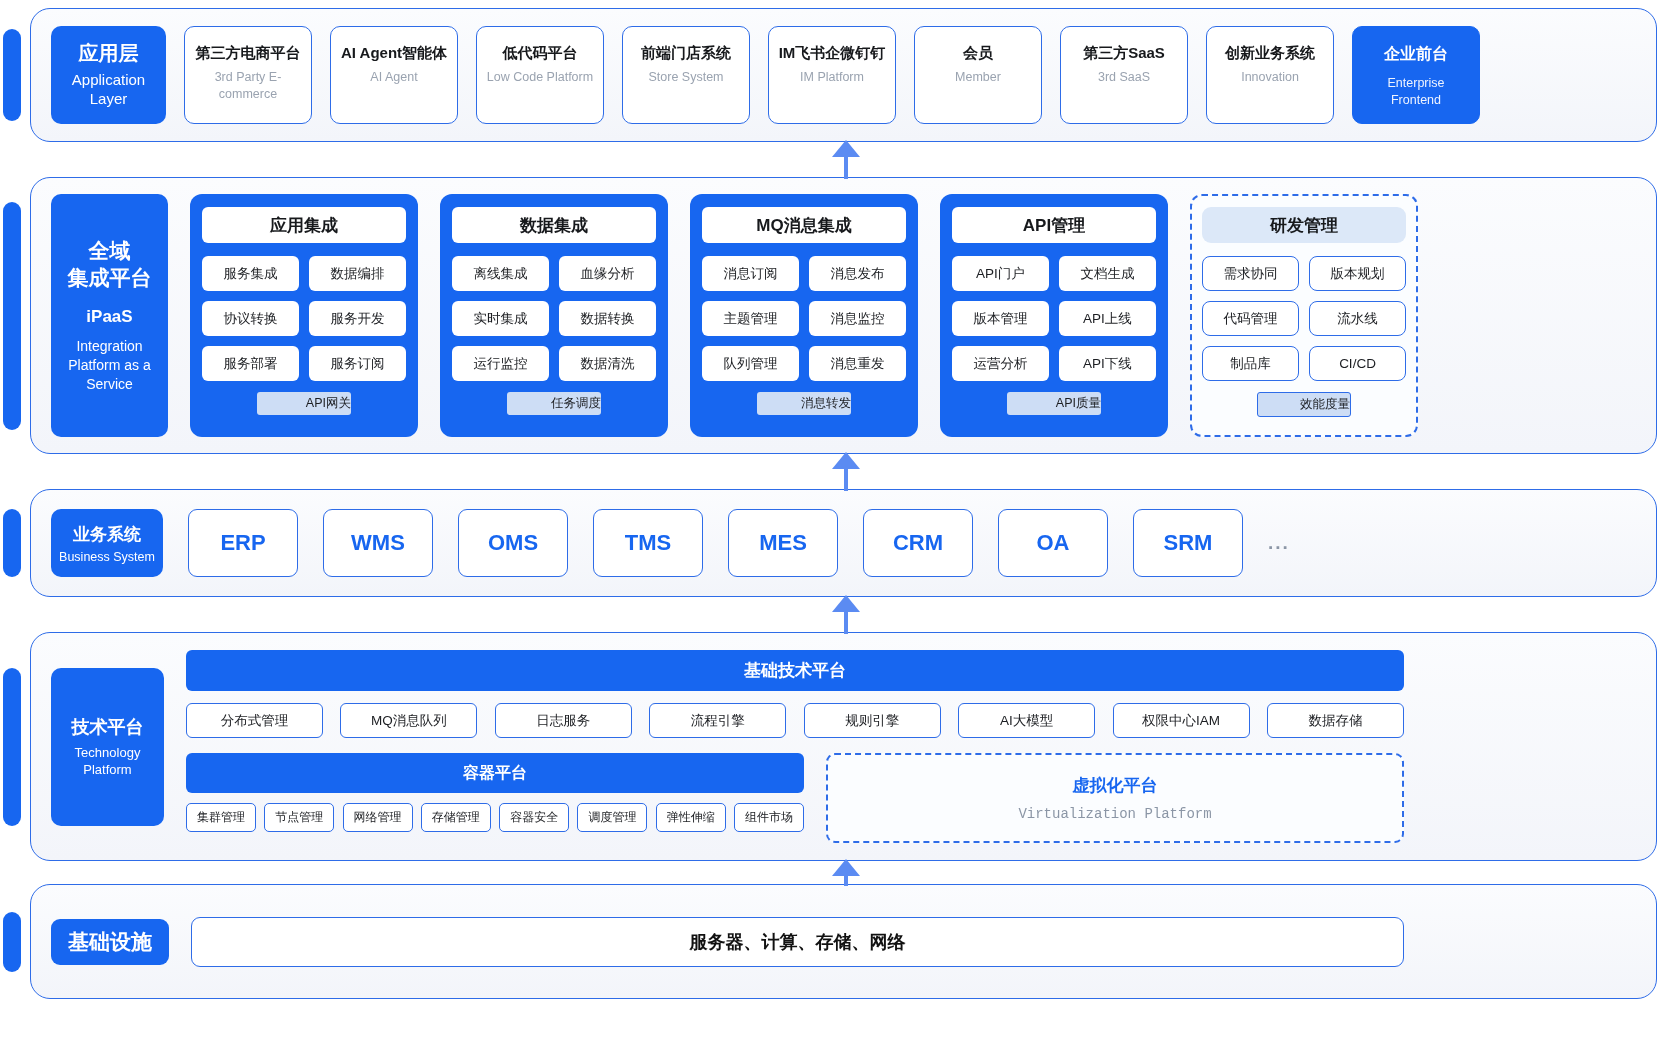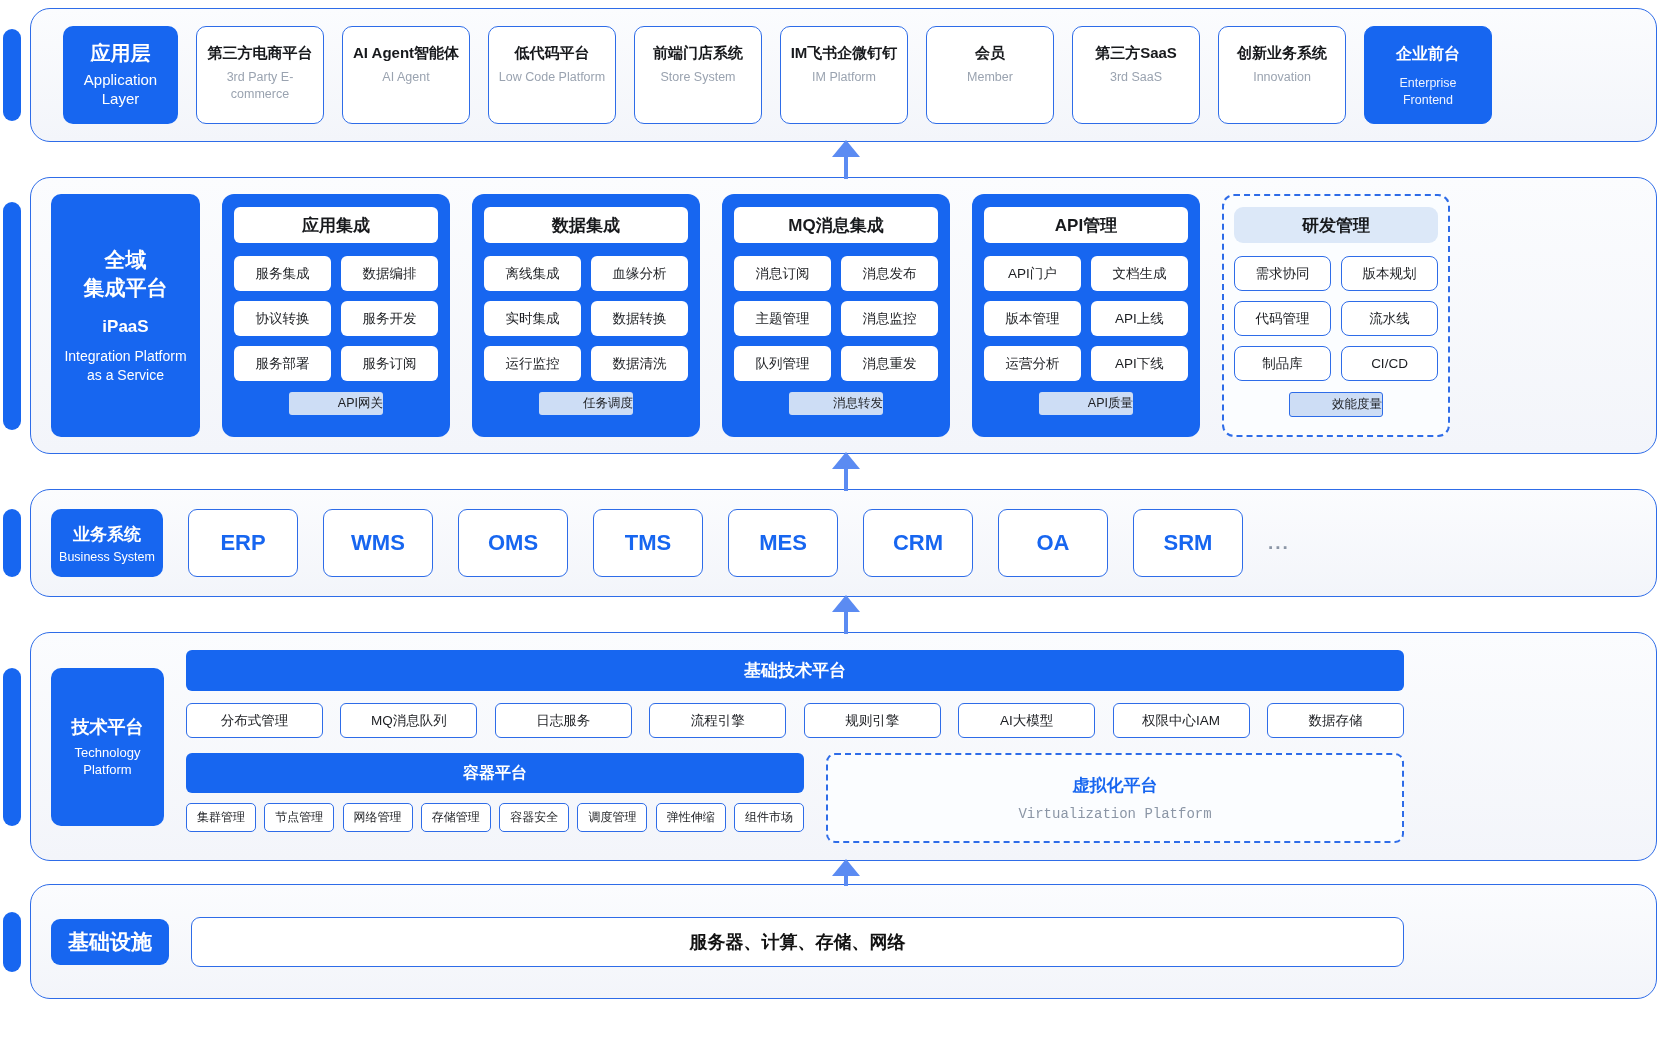--- a/index.html
+++ b/index.html
@@ -41,42 +41,42 @@
   .arrow{
     position:absolute;left:831px;top:-2px;bottom:-2px;width:30px;
     display:flex;flex-direction:column;align-items:center;
   }
   .arrow .head{
     width:0;height:0;border-left:14px solid transparent;border-right:14px solid transparent;
     border-bottom:17px solid var(--arrow);
   }
   .arrow .stem{width:4px;flex:1;background:var(--arrow);}
   
-  .p1{height:134px;padding:17px 32px;display:flex;gap:18px;}
+  .p1{height:134px;padding:17px 20px;display:flex;gap:18px;}
   .label-card{
     background:var(--primary);color:#fff;border-radius:10px;
     display:flex;flex-direction:column;align-items:center;justify-content:center;
     text-align:center;flex:0 0 auto;
   }
   .l1-label{width:115px;}
   .l1-label .zh{font-size:20px;font-weight:bold;line-height:1.2;}
   .l1-label .en{font-size:15px;margin-top:6px;line-height:1.25;padding:0 6px;}
   .app-card{
     width:128px;background:#fff;border:1px solid var(--border);border-radius:10px;
     display:flex;flex-direction:column;align-items:center;text-align:center;
     padding-top:17px;flex:0 0 auto;
   }
   .app-card .zh{font-size:15px;font-weight:bold;line-height:1.2;}
   .app-card .en{font-size:12.5px;color:var(--muted);margin-top:7px;line-height:1.35;padding:0 8px;}
   .app-card.hl{background:var(--primary);border-color:var(--primary);}
   .app-card.hl .zh{color:#fff;font-size:16px;}
   .app-card.hl .en{color:#eef3ff;margin-top:12px;}
   
   .p2{height:277px;padding:16px 20px;display:flex;gap:22px;}
-  .l2-label{width:149px;padding:10px 6px;}
+  .l2-label{width:117px;padding:10px 6px;}
   .l2-label .zh{font-size:21px;font-weight:bold;line-height:1.3;}
   .l2-label .acr{font-size:17px;font-weight:bold;margin-top:16px;}
   .l2-label .en{font-size:14px;margin-top:10px;line-height:1.35;}
   .col{
     width:228px;flex:0 0 auto;background:var(--primary);border-radius:12px;
     padding:13px 12px 10px;display:flex;flex-direction:column;
   }
   .col-head{
     background:#fff;border-radius:6px;height:36px;display:flex;align-items:center;justify-content:center;
     font-size:17px;font-weight:bold;margin-bottom:13px;

